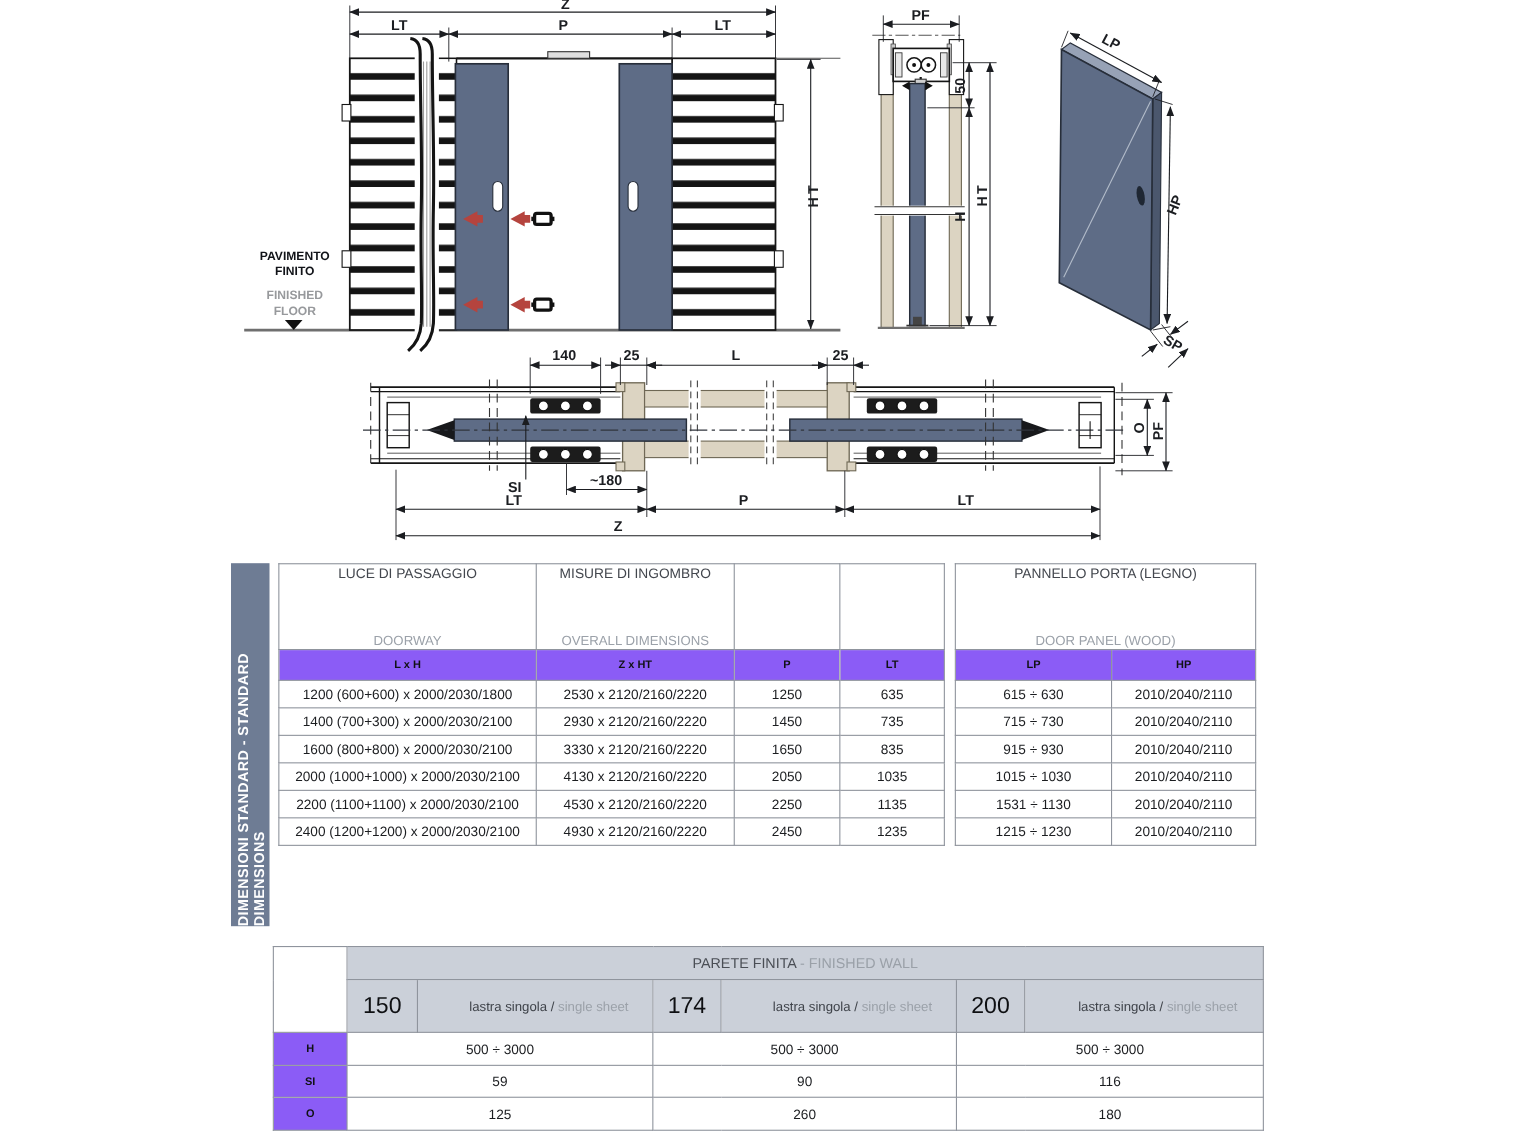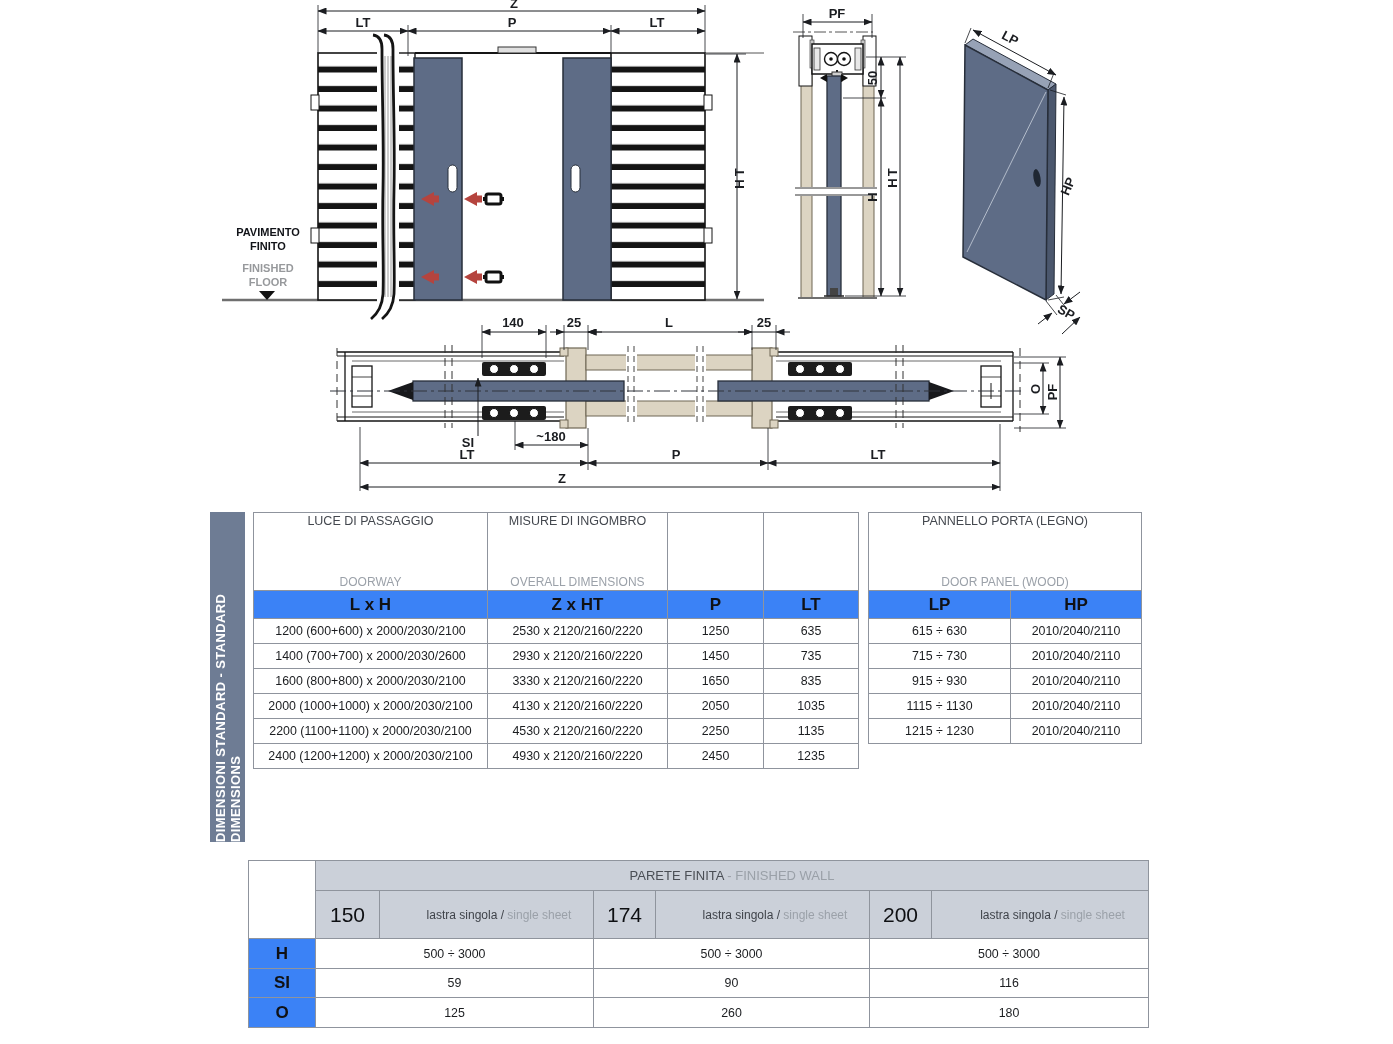--- a/index.html
+++ b/index.html
@@ -15,21 +15,21 @@
   .sidebar { position:absolute; left:210px; top:512px; width:330px; height:35px;
              transform:rotate(-90deg) translateX(-330px); transform-origin:0 0;
              background:#6e7c94; color:#fff; font-weight:bold; font-size:13px;
              letter-spacing:.4px; display:flex; align-items:center; justify-content:center; }
 
   table.spec { position:absolute; border-collapse:collapse; table-layout:fixed; background:#fff; }
   table.spec td, table.spec th { border:1px solid #8f949d; text-align:center; vertical-align:middle;
              padding:0; overflow:hidden; white-space:nowrap; }
   .t-it { color:#43474e; font-size:12.5px; line-height:1.35; }
   .t-en { color:#9ba1a9; font-size:12px; line-height:1.35;margin-top:44px; }
-  .colhead { background:#3b82f6; font-weight:bold; font-size:17px; color:#101114; }
+  .colhead { background:#8b5cf6; font-weight:bold; font-size:10px; color:#101114; }
   .val { font-size:12.4px; color:#1b1d20; }
   .bignum { background:#cbd0d9; font-weight:normal; font-size:21px; color:#0e0f12; }
   .sheetlbl { background:#cbd0d9; font-size:12px; }
   .sheetlbl .it { color:#3f434a;padding-left:25px; }
   .sheetlbl .en { color:#9ba1a9; }
   td.corner { border:none; background:transparent; }
   .wt-title { background:#cbd0d9; font-size:13px; }
   .wt-title .it { color:#4a4e55;text-align:right; }
   .wt-title .en { color:#9aa0a8; }
 </style>
@@ -322,27 +322,27 @@
     <td></td>
     <td></td>
   </tr>
   <tr style="height:28px">
     <td class="colhead">L x H</td>
     <td class="colhead">Z x HT</td>
     <td class="colhead">P</td>
     <td class="colhead">LT</td>
   </tr>
   <tr style="height:25px">
-    <td class="val">1200 (600+600) x 2000/2030/2100</td>
+    <td class="val">1200 (600+600) x 2000/2030/1800</td>
     <td class="val">2530 x 2120/2160/2220</td>
     <td class="val">1250</td>
     <td class="val">635</td>
   </tr>
   <tr style="height:25px">
-    <td class="val">1400 (700+700) x 2000/2030/2600</td>
+    <td class="val">1400 (700+300) x 2000/2030/2100</td>
     <td class="val">2930 x 2120/2160/2220</td>
     <td class="val">1450</td>
     <td class="val">735</td>
   </tr>
   <tr style="height:25px">
     <td class="val">1600 (800+800) x 2000/2030/2100</td>
     <td class="val">3330 x 2120/2160/2220</td>
     <td class="val">1650</td>
     <td class="val">835</td>
   </tr>
@@ -389,21 +389,25 @@
   </tr>
   <tr style="height:25px">
     <td class="val">715 ÷ 730</td>
     <td class="val">2010/2040/2110</td>
   </tr>
   <tr style="height:25px">
     <td class="val">915 ÷ 930</td>
     <td class="val">2010/2040/2110</td>
   </tr>
   <tr style="height:25px">
-    <td class="val">1115 ÷ 1130</td>
+    <td class="val">1015 ÷ 1030</td>
+    <td class="val">2010/2040/2110</td>
+  </tr>
+  <tr style="height:25px">
+    <td class="val">1531 ÷ 1130</td>
     <td class="val">2010/2040/2110</td>
   </tr>
   <tr style="height:25px">
     <td class="val">1215 ÷ 1230</td>
     <td class="val">2010/2040/2110</td>
   </tr>
 </tbody>
     </table>
 
 <table class="spec" style="left:248px; top:860px; width:900px;">

